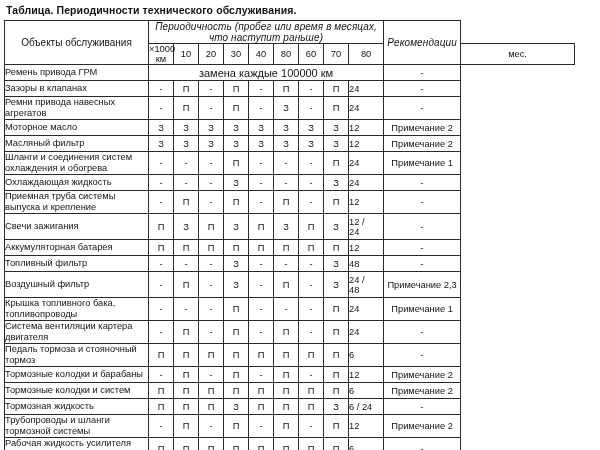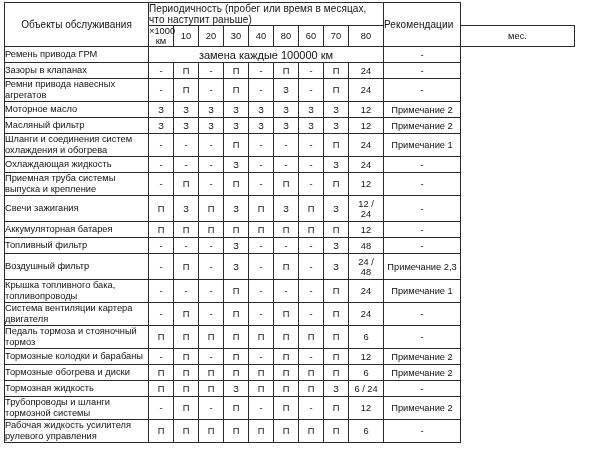--- a/index.html
+++ b/index.html
@@ -41,25 +41,26 @@
     border: 1px solid #2a2a2a;
     padding: 0;
     margin: 0;
     vertical-align: middle;
     font-weight: normal;
     background: #fff;
   }
   
   .hd {
     font-weight: bold;
-    text-align: left;
+    text-align: center;
     font-size: 10px;
     letter-spacing: 0.1px;
     height: 19px;
     padding: 0 2px;
+    font-style: italic;
   }
   .hd-left {
     font-weight: bold;
     font-size: 10px;
     text-align: center;
     height: 19px;
   }
   .sub-unit {
     text-align: center;
     padding-left: 4px;
@@ -75,21 +76,21 @@
     text-align: left;
     padding-left: 5px;
     font-size: 9.3px;
     line-height: 11px;
   }
   .val {
     text-align: center;
     font-size: 9.3px;
   }
   .mon {
-    text-align: center;
+    text-align: left;
     font-size: 9.3px;
     line-height: 10px;
   }
   .rec {
     text-align: center;
     font-size: 9.3px;
     padding: 0 1px;
   }
   .merged {
     text-align: center;
@@ -97,20 +98,21 @@
   }
   tr.r1 td { height: 15px; }
   tr.r2 td { height: 25px; margin-top: 33px; }
   .mon .two { display: block; }
 </style>
 </head>
 <body>
 
 <div class="page">
 
+  <div class="caption">Таблица. Периодичности технического обслуживания.</div>
 
   <table class="mt">
     <colgroup>
       <col style="width:144px">
       <col style="width:25px">
         <col style="width:25px">
         <col style="width:25px">
         <col style="width:25px">
       <col style="width:25px">
         <col style="width:25px">
@@ -339,21 +341,21 @@
           <td class="val">-</td>
           <td class="val">П</td>
           <td class="val">-</td>
           <td class="val">П</td>
           <td class="val">-</td>
           <td class="val">П</td>
           <td class="mon">12</td>
           <td class="rec">Примечание 2</td>
         </tr>
         <tr class="r1">
-          <td class="obj">Тормозные обогрева и диски</td>
+          <td class="obj">Тормозные колодки и систем</td>
           <td class="val">П</td>
           <td class="val">П</td>
           <td class="val">П</td>
           <td class="val">П</td>
           <td class="val">П</td>
           <td class="val">П</td>
           <td class="val">П</td>
           <td class="val">П</td>
           <td class="mon">6</td>
           <td class="rec">Примечание 2</td>

